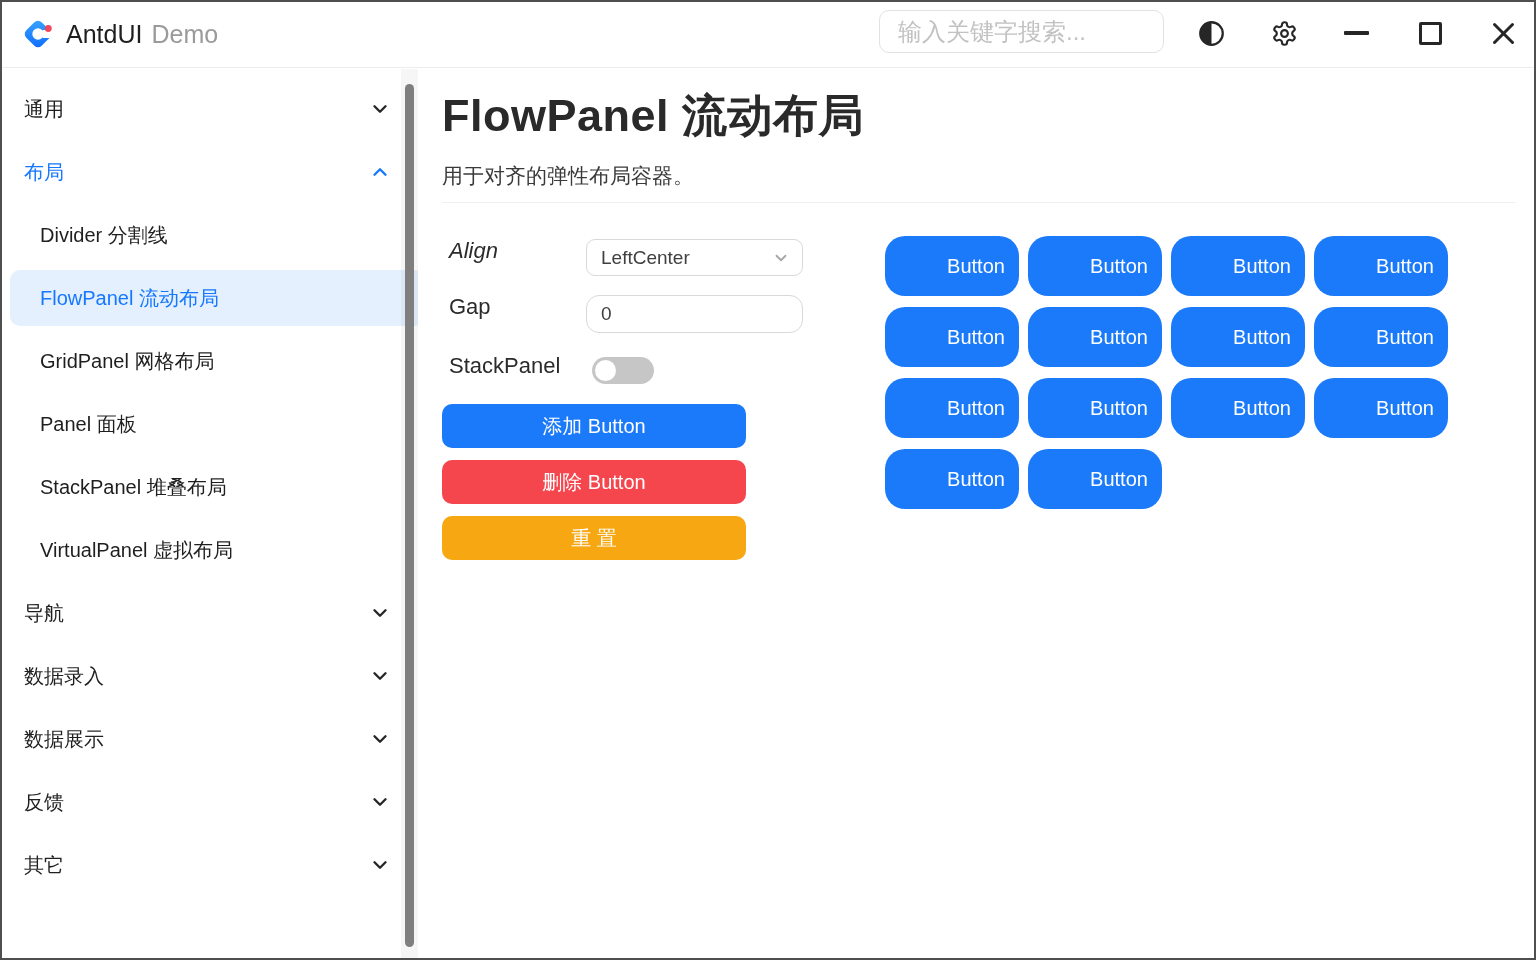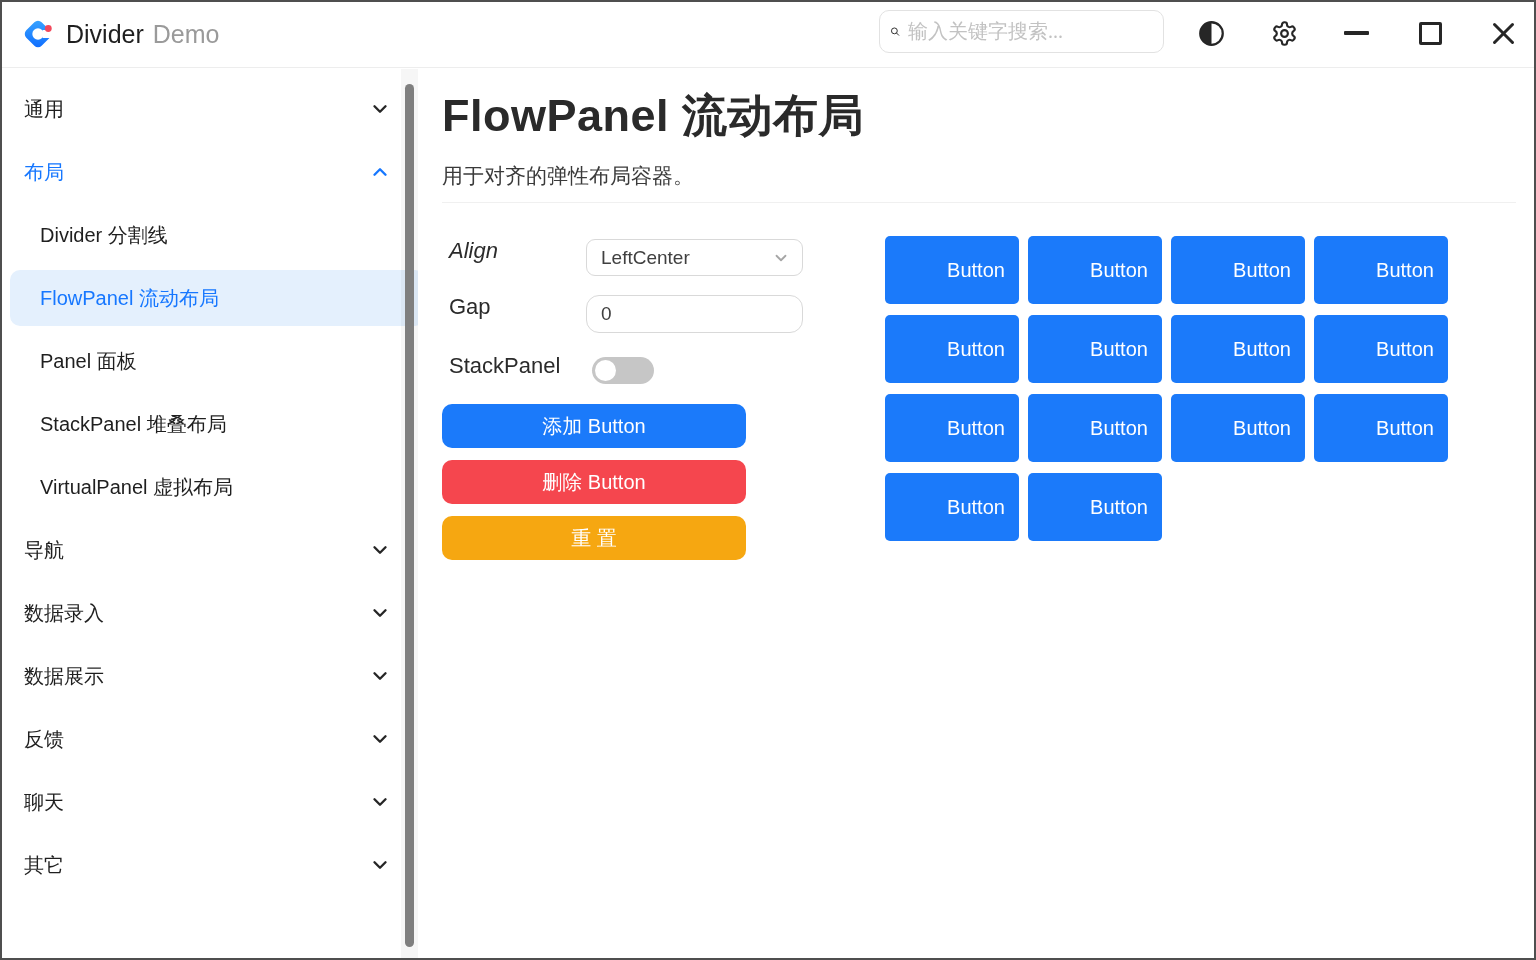--- a/index.html
+++ b/index.html
@@ -8,21 +8,21 @@
   .window { position:relative; width:1536px; height:960px; background:#fff; border:2px solid #4f4f4f; overflow:hidden; }
 
   
   .titlebar { position:absolute; left:0; top:0; right:0; height:66px; border-bottom:1px solid #ededed; background:#fff; }
   .logo { position:absolute; left:20px; top:16px; width:32px; height:32px; }
   .app-title { position:absolute; left:64px; top:14px; font-size:25px; line-height:36px; white-space:nowrap; }
   .app-name { color:#1f1f1f; }
   .app-suffix { color:#9a9a9a; margin-left:9px;margin-top:32px; }
 
   .search-box { position:absolute; left:877px; top:8px; width:285px; height:43px; border:1px solid #e2e2e2; border-radius:10px; display:flex; align-items:center; padding:0 10px; background:#fff; }
-  .search-box input { border:none; outline:none; flex:1; font-size:20px; color:#ec4899; margin-left:8px; font-family:Liberation Serif, serif; background:transparent; }
+  .search-box input { border:none; outline:none; flex:1; font-size:24px; color:#ec4899; margin-left:8px; font-family:Liberation Sans, sans-serif; background:transparent; }
   .search-box input::placeholder { color:#c2c2c2; }
 
   .tb-btn { position:absolute; top:11px; width:40px; height:40px; display:flex; align-items:center; justify-content:center; background:transparent; border:none; cursor:pointer; }
   .tb-theme { left:1189px; } .tb-gear { left:1262px; } .tb-min { left:1334px; } .tb-max { left:1408px; } .tb-close { left:1481px; }
   .min-glyph { width:25px; height:4px; background:#262626; border-radius:1px; }
   .max-glyph { width:23px; height:23px; border:3px solid #262626; border-radius:2px; }
 
   
   .sidebar { position:absolute; left:0; top:67px; bottom:0; width:430px; padding-top:12px; background:#fff; overflow:hidden; }
   .side-row { height:56px; margin:0 7px 7px 8px; border-radius:10px; display:flex; align-items:center; font-size:20px; color:#1f1f1f; cursor:pointer; }
@@ -50,42 +50,42 @@
   .gap-input { position:absolute; left:168px; top:226px; width:217px; height:38px; border:1px solid #d9d9d9; border-radius:13px; padding:0 14px; font-size:19px; color:#404040; outline:none; font-family:inherit; }
   .toggle { position:absolute; left:174px; top:288px; width:62px; height:27px; background:#c6c6c6; border-radius:14px; cursor:pointer; }
   .toggle .knob { position:absolute; left:3px; top:3px; width:21px; height:21px; border-radius:50%; background:#fff; }
 
   .action-btn { position:absolute; left:24px; width:304px; height:44px; border:none; border-radius:10px; color:#fff; font-size:20px; font-family:inherit; cursor:pointer; }
   .btn-add { top:335px; background:#1b7afa; }
   .btn-remove { top:391px; background:#f5464e; }
   .btn-reset { top:447px; background:#f6a711; }
 
   .flow-grid { position:absolute; left:467px; top:167px; width:566px; display:flex; flex-wrap:wrap; column-gap:9px; row-gap:11px; align-content:flex-start; }
-  .flow-btn { width:134px; height:68px; background:#1b7afa; border:none; border-radius:5px; color:#fff; font-size:20px; font-family:inherit; cursor:pointer;padding-left:48px; }
+  .flow-btn { width:134px; height:60px; background:#1b7afa; border:none; border-radius:20px; color:#fff; font-size:20px; font-family:inherit; cursor:pointer;padding-left:48px; }
 </style>
 </head>
 <body>
 
 <div class="window">
 
   <div class="titlebar">
     <svg class="logo" viewBox="0 0 28 28">
       <defs>
         <linearGradient id="lg" x1="0" y1="0" x2="1" y2="1">
           <stop offset="0" stop-color="#3aa6ff"></stop>
             <stop offset="1" stop-color="#0d6aff"></stop>
         </linearGradient>
       </defs>
       <rect x="4.5" y="4.5" width="19" height="19" rx="4.5" transform="rotate(45 14 14)" fill="url(#lg)"></rect>
       <circle cx="14" cy="14" r="5" fill="#fff"></circle>
       <rect x="18" y="10.5" width="10" height="7" fill="#fff"></rect>
       <circle cx="23" cy="9.2" r="3" fill="#f2485c"></circle>
     </svg>
     <div class="app-title">
-      <span class="app-name">Divider</span><span class="app-suffix">Demo</span>
+      <span class="app-name">AntdUI</span><span class="app-suffix">Demo</span>
     </div>
 
     <div class="search-box">
       <svg width="19" height="19" viewBox="0 0 24 24" fill="none" stroke="#333" stroke-width="2.4">
         <circle cx="10.5" cy="10.5" r="7"></circle>
           <line x1="15.8" y1="15.8" x2="21" y2="21" stroke-linecap="round"></line>
       </svg>
       <input type="text" placeholder="输入关键字搜索..." style="">
     </div>
 
@@ -128,20 +128,23 @@
           <polyline points="6,15 12,9 18,15"></polyline>
         </svg>
     </div>
     <div class="side-row side-item">
       <span>Divider 分割线</span>
     </div>
     <div class="side-row side-item selected">
       <span>FlowPanel 流动布局</span>
     </div>
     <div class="side-row side-item">
+      <span>GridPanel 网格布局</span>
+    </div>
+    <div class="side-row side-item">
       <span>Panel 面板</span>
     </div>
     <div class="side-row side-item">
       <span>StackPanel 堆叠布局</span>
     </div>
     <div class="side-row side-item">
       <span>VirtualPanel 虚拟布局</span>
     </div>
     <div class="side-row side-group">
       <span>导航</span>
@@ -156,26 +159,20 @@
         </svg>
     </div>
     <div class="side-row side-group">
       <span>数据展示</span>
       <svg class="chev" viewBox="0 0 24 24" fill="none" stroke="#262626" stroke-width="2.6" stroke-linecap="round" stroke-linejoin="round">
           <polyline points="6,9 12,15 18,9"></polyline>
         </svg>
     </div>
     <div class="side-row side-group">
       <span>反馈</span>
-      <svg class="chev" viewBox="0 0 24 24" fill="none" stroke="#262626" stroke-width="2.6" stroke-linecap="round" stroke-linejoin="round">
-          <polyline points="6,9 12,15 18,9"></polyline>
-        </svg>
-    </div>
-    <div class="side-row side-group">
-      <span>聊天</span>
       <svg class="chev" viewBox="0 0 24 24" fill="none" stroke="#262626" stroke-width="2.6" stroke-linecap="round" stroke-linejoin="round">
           <polyline points="6,9 12,15 18,9"></polyline>
         </svg>
     </div>
     <div class="side-row side-group">
       <span>其它</span>
       <svg class="chev" viewBox="0 0 24 24" fill="none" stroke="#262626" stroke-width="2.6" stroke-linecap="round" stroke-linejoin="round">
           <polyline points="6,9 12,15 18,9"></polyline>
         </svg>
     </div>

